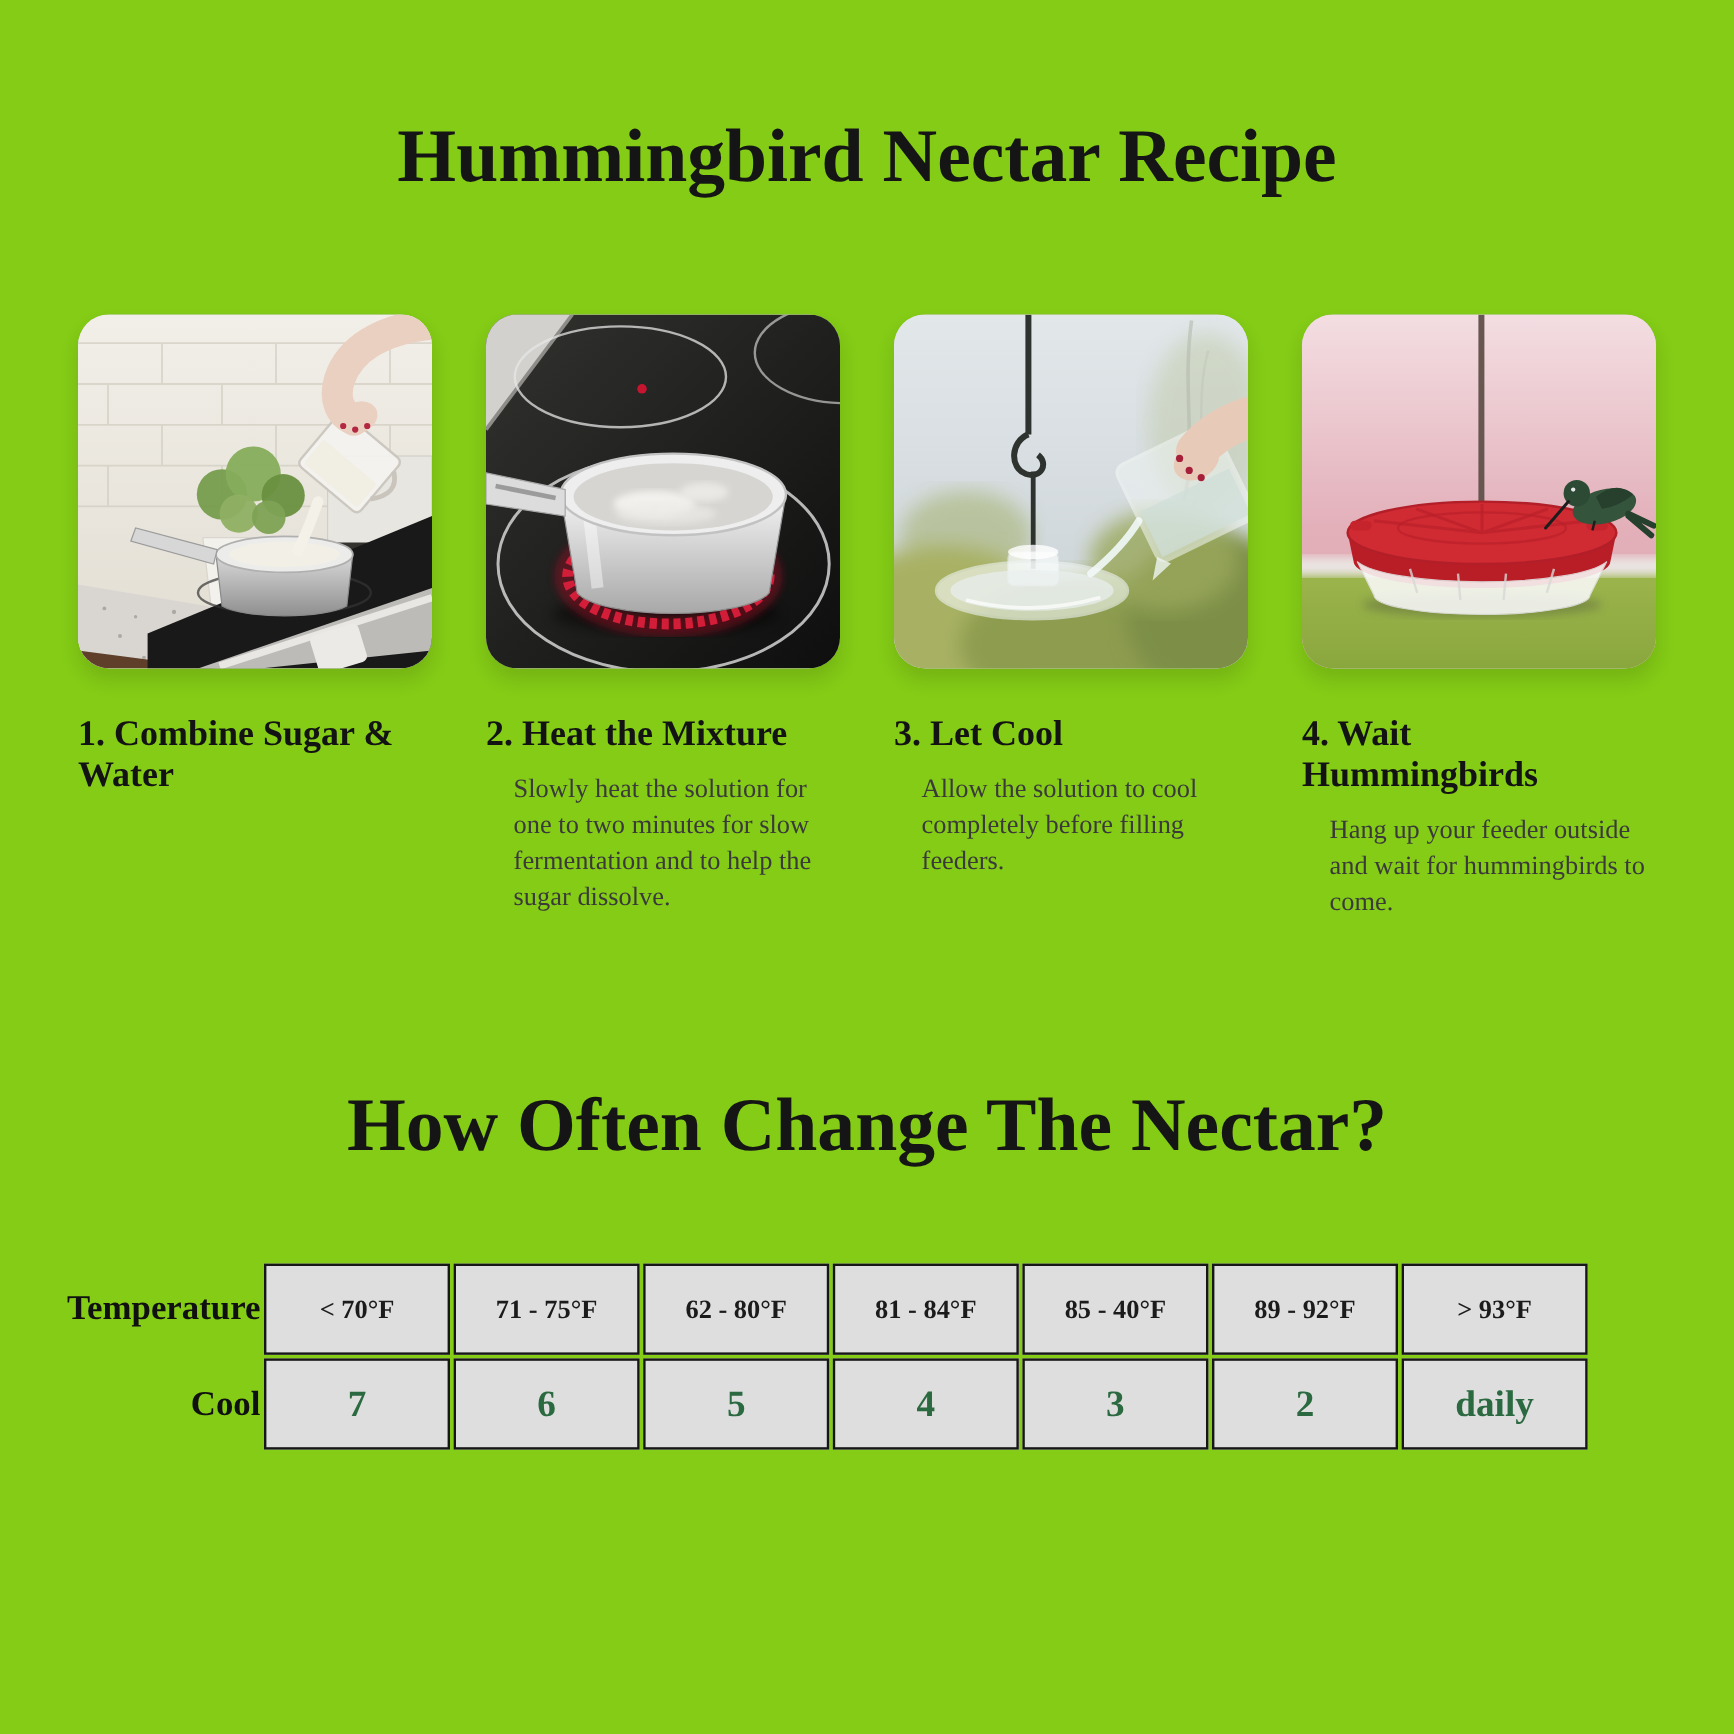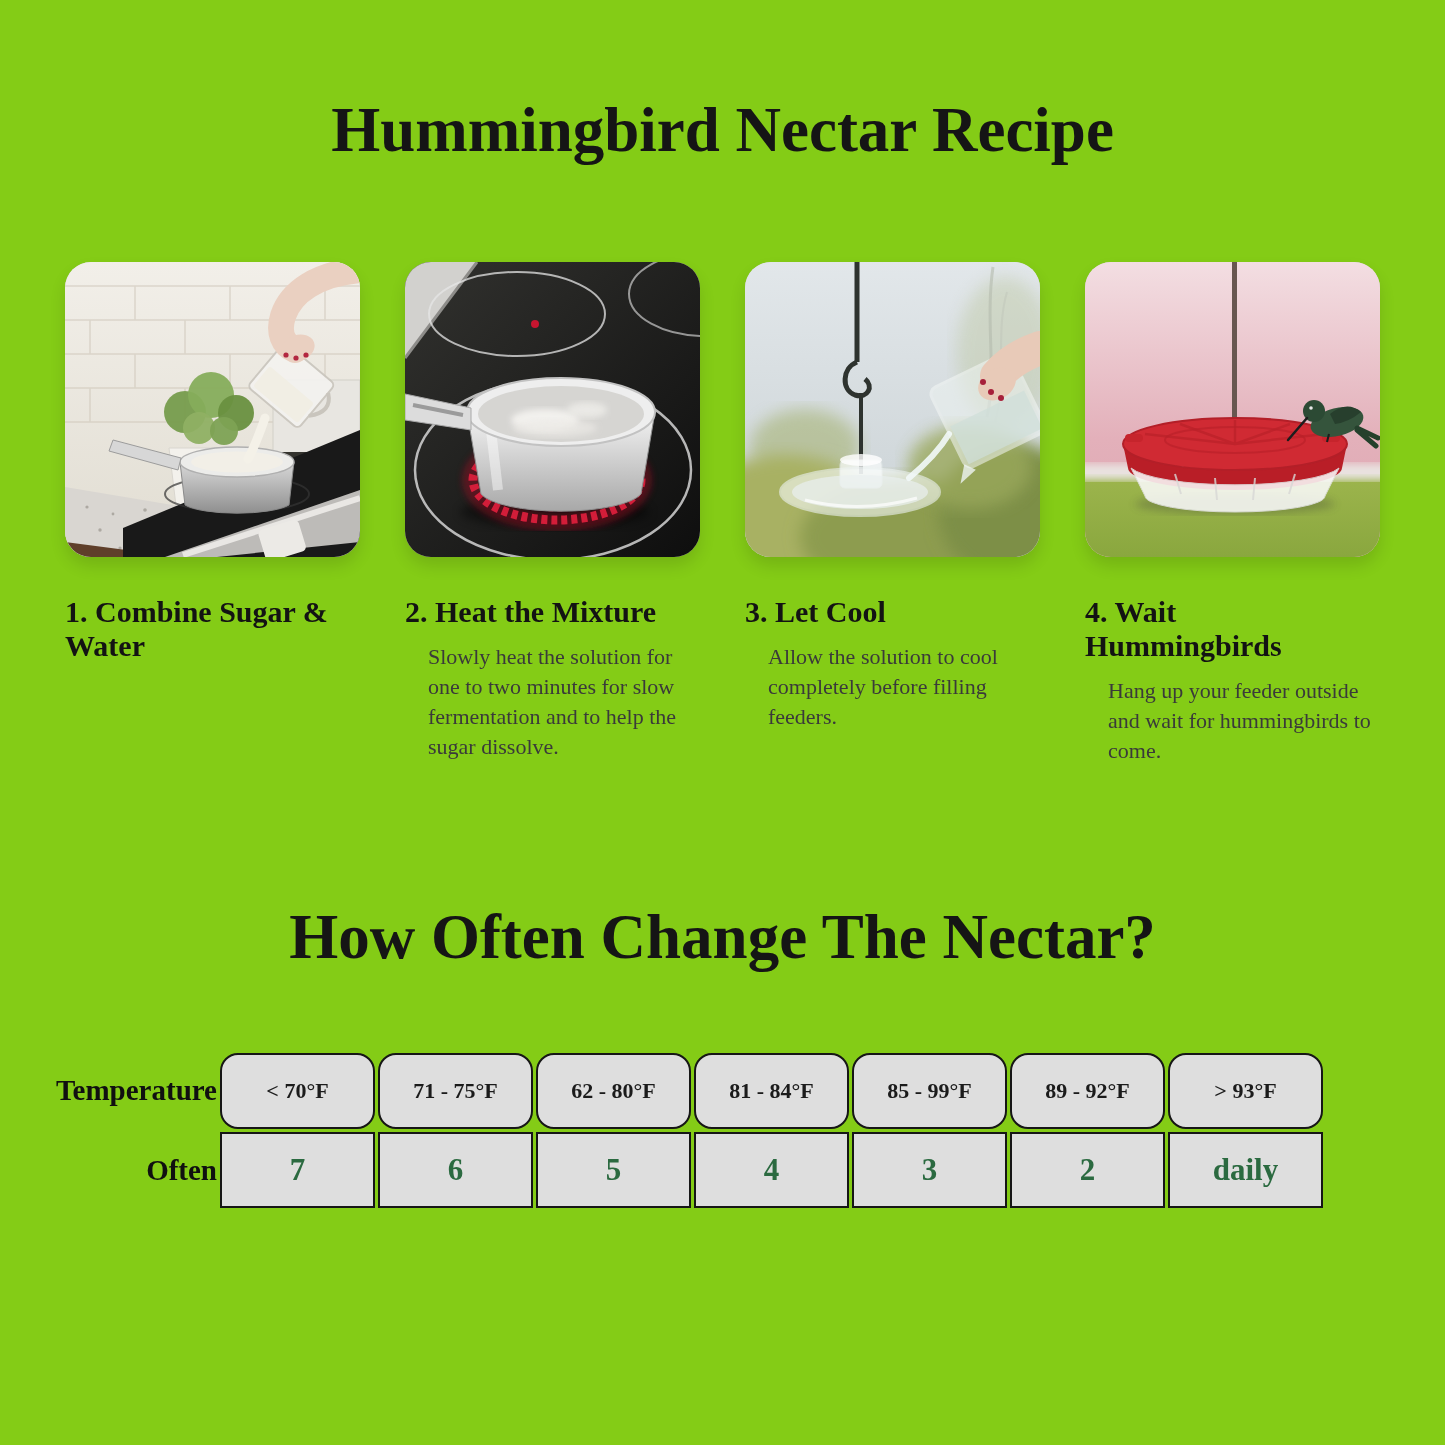--- a/index.html
+++ b/index.html
@@ -53,21 +53,21 @@
   table.sched-table {
     border-collapse:separate; border-spacing:3px;
   }
   table.sched-table td {
     width:149px; height:70px;
     border:2px solid #161616;
     background:#dedede;
     text-align:center; vertical-align:middle;
     font-weight:700;
   }
-  td.temp-cell { font-size:22px; color:#1b1b1b;border-radius:18px; }
+  td.temp-cell { font-size:22px; color:#1b1b1b; }
   td.days-cell { font-size:31px; color:#2b6a40; }
 </style>
 </head>
 <body>
 
 <div class="canvas">
 
   <h1 class="big-title title-recipe">Hummingbird Nectar Recipe</h1>
 
   <div class="steps">
@@ -323,30 +323,30 @@
       <p class="step-body">Hang up your feeder outside and wait for hummingbirds to come.</p>
     </div>
 
   </div>
 
   <h2 class="big-title title-schedule">How Often Change The Nectar?</h2>
 
   <div class="sched">
     <div class="sched-labels">
       <div class="row-label">Temperature</div>
-      <div class="row-label">Often</div>
+      <div class="row-label">Cool</div>
     </div>
     <table class="sched-table">
       <tbody>
           <tr>
         <td class="temp-cell">&lt; 70°F</td>
         <td class="temp-cell">71 - 75°F</td>
         <td class="temp-cell">62 - 80°F</td>
         <td class="temp-cell">81 - 84°F</td>
-        <td class="temp-cell">85 - 99°F</td>
+        <td class="temp-cell">85 - 40°F</td>
         <td class="temp-cell">89 - 92°F</td>
         <td class="temp-cell">&gt; 93°F</td>
       </tr>
       <tr>
         <td class="days-cell">7</td>
         <td class="days-cell">6</td>
         <td class="days-cell">5</td>
         <td class="days-cell">4</td>
         <td class="days-cell">3</td>
         <td class="days-cell">2</td>

